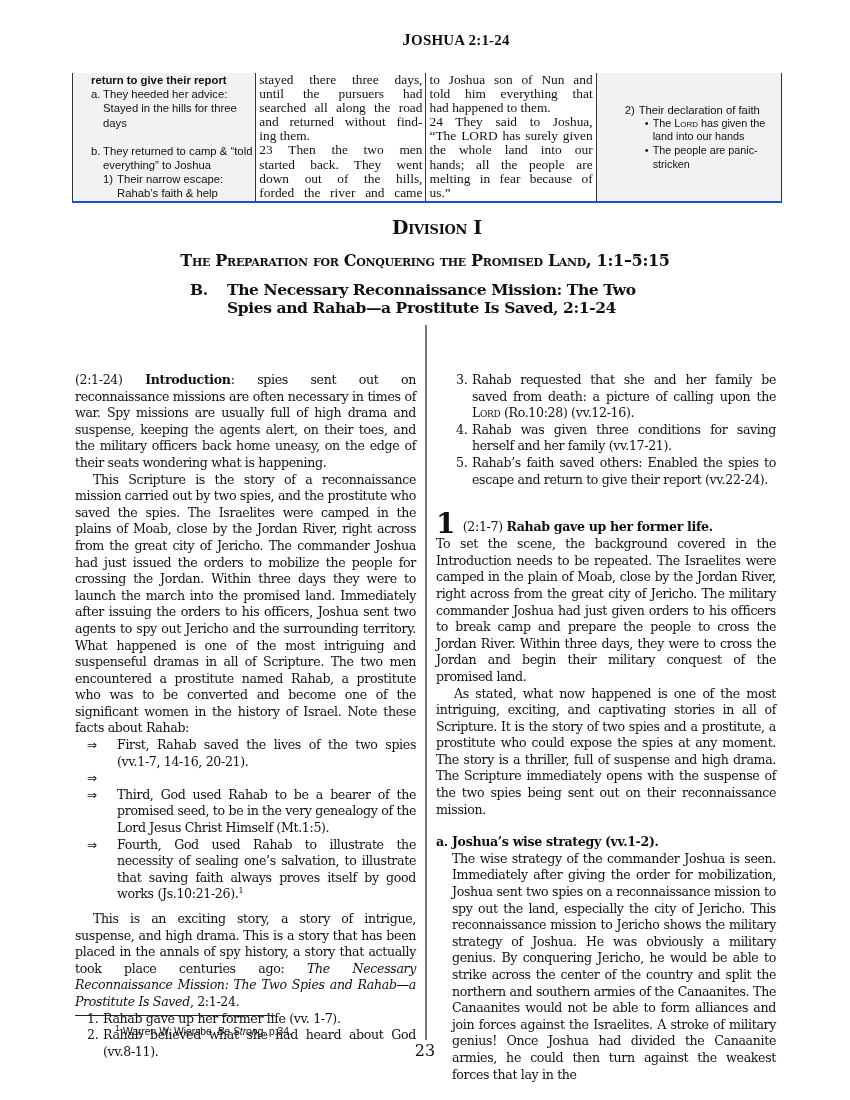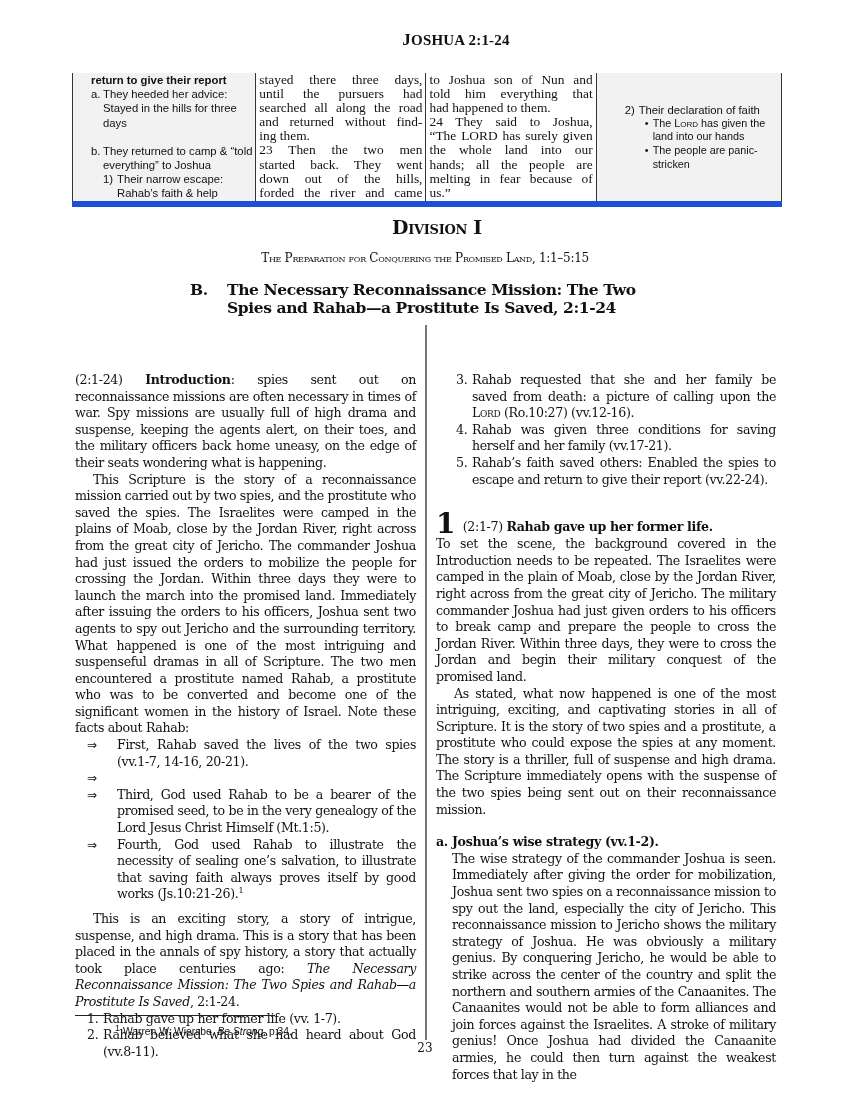--- a/index.html
+++ b/index.html
@@ -11,21 +11,21 @@
       position: absolute; top: 30px; left: 0; width: 850px; text-align: center;
       font-family: "Liberation Serif", serif; font-weight: bold; font-size: 15px;
       font-variant: small-caps; letter-spacing: 0.2px; padding-left: 31px;
     }
     .running-head .big { font-size: 17px; }
 
     
     .outline-table {
       position: absolute; top: 73px; left: 72px; width: 710px; height: 128px;
       border-collapse: collapse; table-layout: fixed;
-      border-bottom: 6px solid #1d4ed8;
+      border-bottom: 2px solid #1d4ed8;
     }
     .outline-table td {
       vertical-align: top; padding: 0 2px 0 2px; border-left: 1px solid #333; border-right: 1px solid #333;
     }
     .outline-table td.side {
       background: #f2f2f2; font-family: "Liberation Sans", sans-serif; font-size: 11.3px; line-height: 14.2px;
     }
     .outline-table td.scripture {
       background: #fff; font-family: "Liberation Serif", serif; font-size: 13.4px; line-height: 14.1px;
       text-align: justify; text-align-last: justify; padding: 0 3px;
@@ -49,21 +49,21 @@
     .sc { font-variant: small-caps; }
 
     
     .division {
       position: absolute; top: 216px; left: 12px; width: 850px; text-align: center;
       font-weight: bold; font-size: 19px; font-variant: small-caps; font-family: "DejaVu Serif", serif;
       letter-spacing: -0.3px;
     }
     .subtitle {
       position: absolute; top: 251px; left: 0; width: 850px; text-align: center;
-      font-weight: normal; font-size: 12px; font-variant: small-caps; letter-spacing: -0.3px;
+      font-weight: bold; font-size: 16px; font-variant: small-caps; letter-spacing: -0.3px;
     }
     .section-head {
       position: absolute; top: 281px; left: 190px; width: 480px; display: flex;
       font-weight: bold; font-size: 15.5px; line-height: 18px; letter-spacing: -0.4px;
     }
     .section-head .letter { width: 37px; flex: none; }
 
     
     .col {
       position: absolute; top: 324px; font-size: 12.6px; line-height: 16.6px;
@@ -90,21 +90,21 @@
     sup { font-size: 8px; line-height: 0; }
 
     .footnote-rule {
       position: absolute; top: 1015px; left: 75px; width: 200px; height: 1px; background: #222;
     }
     .footnote {
       position: absolute; top: 1026px; left: 75px; font-family: "Liberation Sans", sans-serif; font-size: 10.3px; margin-left: 40px;
     }
     .footnote sup { font-size: 9px; }
     .page-number {
-      position: absolute; top: 1041px; left: 0; width: 850px; text-align: center; font-size: 12px;
+      position: absolute; top: 1041px; left: 0; width: 850px; text-align: center; font-size: 16px;
     }
   </style>
 </head>
 <body>
 
 <div class="running-head"><span class="big">J</span><span>OSHUA 2:1-24</span></div>
 
 <table class="outline-table">
   <colgroup>
       <col class="col1">
@@ -204,21 +204,21 @@
     </div>
   <div class="num-item">
       <span class="mark">2.</span>
       <span>Rahab believed what she had heard about God (vv.8-11).</span>
     </div>
 </div>
 
 <div class="col right">
   <div class="num-item">
       <span class="mark">3.</span>
-      <span><span>Rahab requested that she and her family be saved from death: a picture of calling upon the </span><span class="sc">Lord</span><span> (Ro.10:27) (vv.12-16).</span></span>
+      <span><span>Rahab requested that she and her family be saved from death: a picture of calling upon the </span><span class="sc">Lord</span><span> (Ro.10:28) (vv.12-16).</span></span>
     </div>
   <div class="num-item">
       <span class="mark">4.</span>
       <span>Rahab was given three conditions for saving herself and her family (vv.17-21).</span>
     </div>
   <div class="num-item">
       <span class="mark">5.</span>
       <span>Rahab’s faith saved others: Enabled the spies to escape and return to give their report (vv.22-24).</span>
     </div>
 

